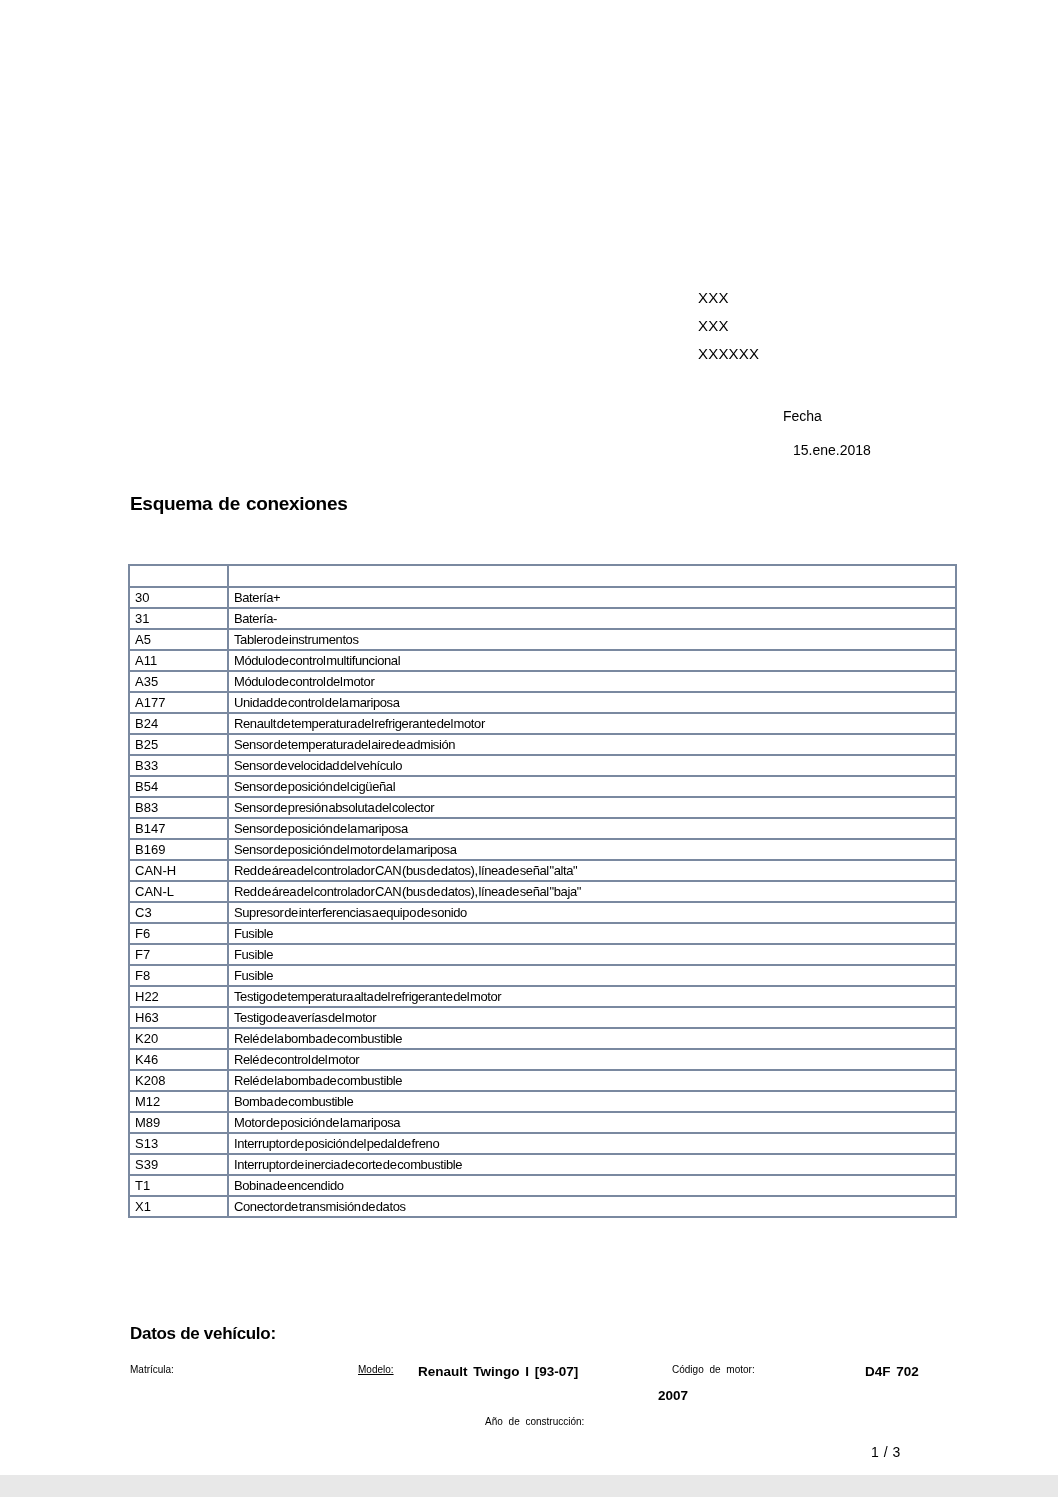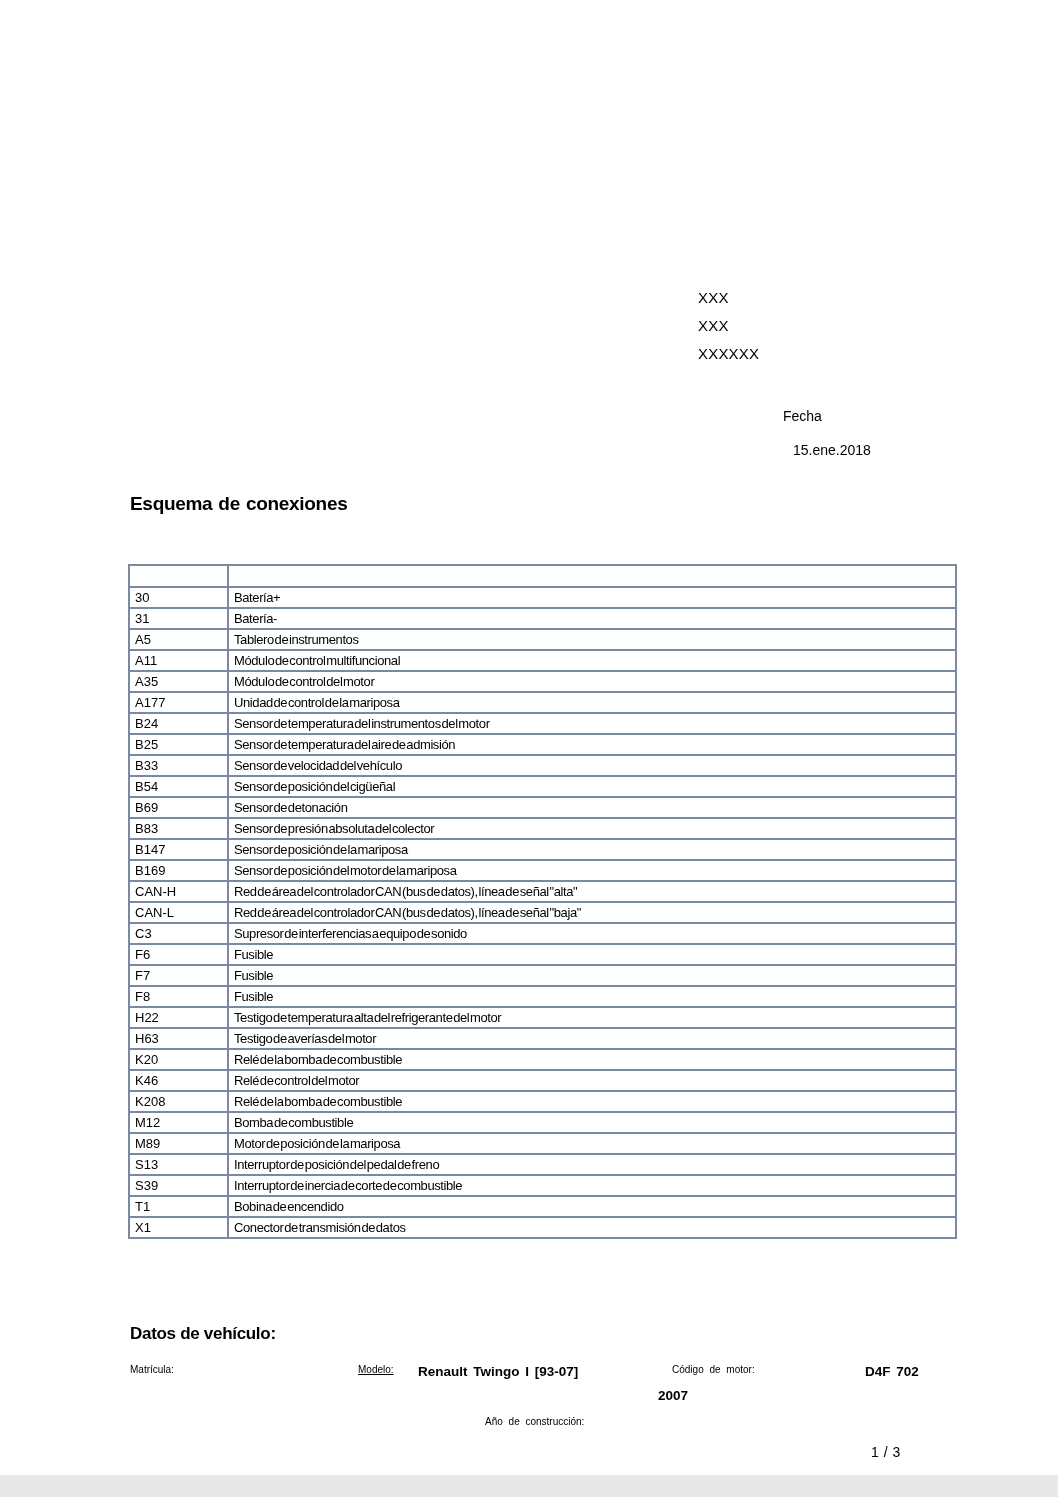--- a/index.html
+++ b/index.html
@@ -151,37 +151,33 @@
         <tr>
           <td class="col-code">A35</td>
           <td class="cell-desc">Módulo de control del motor</td>
         </tr>
         <tr>
           <td class="col-code">A177</td>
           <td class="cell-desc">Unidad de control de la mariposa</td>
         </tr>
         <tr>
           <td class="col-code">B24</td>
-          <td class="cell-desc">Sensor de temperatura del instrumentos del motor</td>
+          <td class="cell-desc">Renault de temperatura del refrigerante del motor</td>
         </tr>
         <tr>
           <td class="col-code">B25</td>
           <td class="cell-desc">Sensor de temperatura del aire de admisión</td>
         </tr>
         <tr>
           <td class="col-code">B33</td>
           <td class="cell-desc">Sensor de velocidad del vehículo</td>
         </tr>
         <tr>
           <td class="col-code">B54</td>
           <td class="cell-desc">Sensor de posición del cigüeñal</td>
-        </tr>
-        <tr>
-          <td class="col-code">B69</td>
-          <td class="cell-desc">Sensor de detonación</td>
         </tr>
         <tr>
           <td class="col-code">B83</td>
           <td class="cell-desc">Sensor de presión absoluta del colector</td>
         </tr>
         <tr>
           <td class="col-code">B147</td>
           <td class="cell-desc">Sensor de posición de la mariposa</td>
         </tr>
         <tr>

